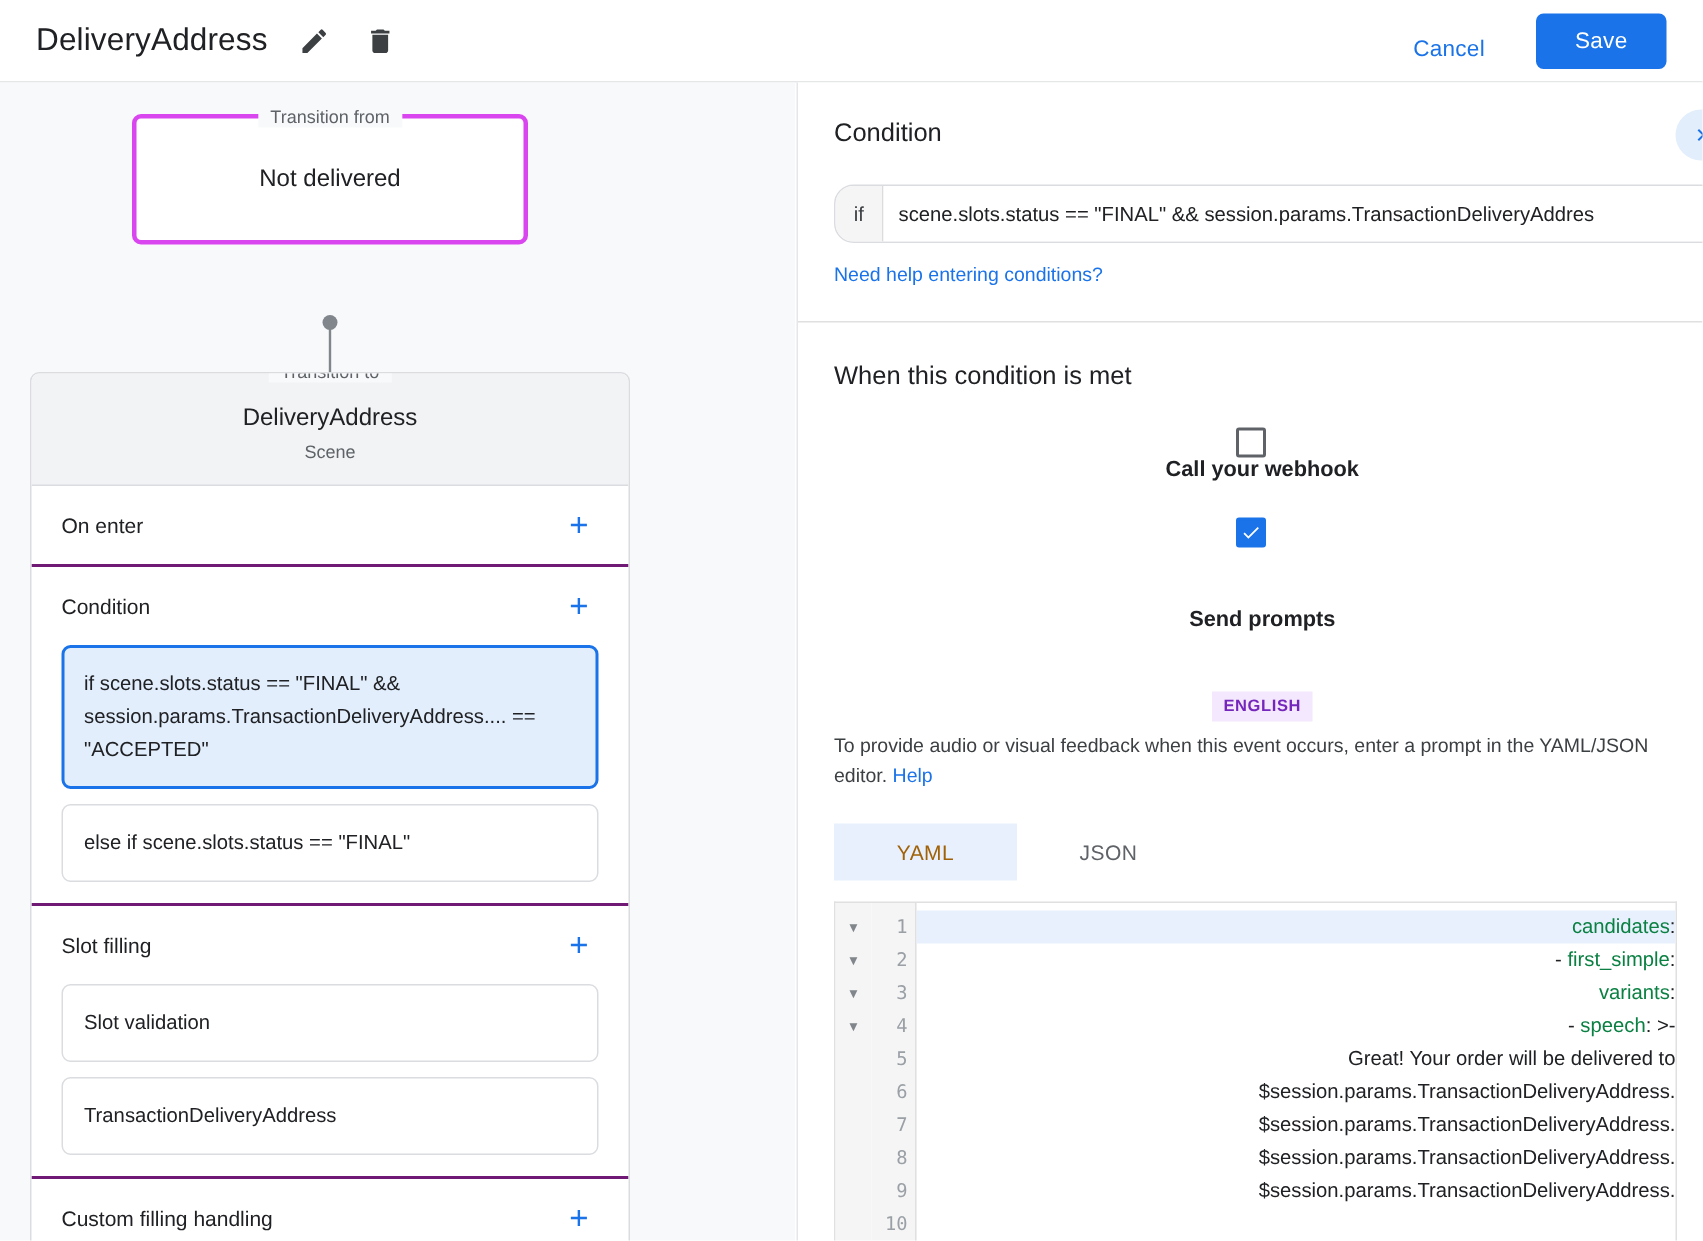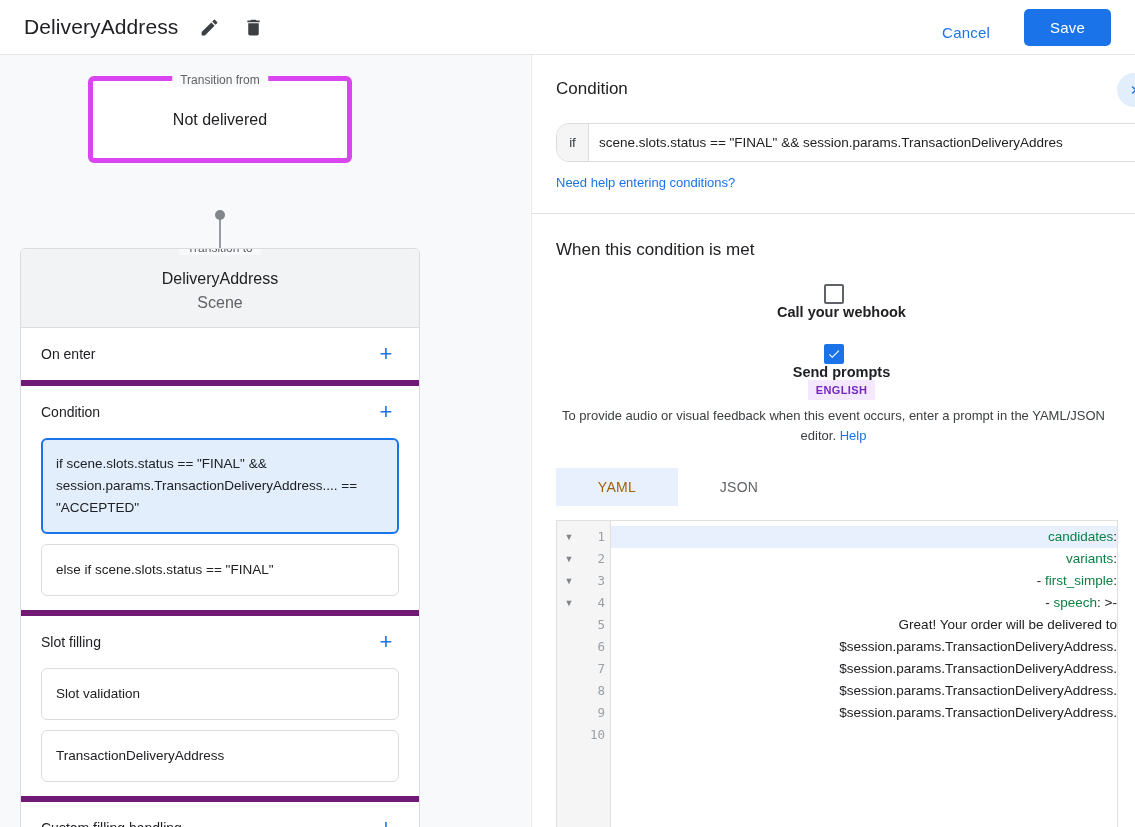--- a/index.html
+++ b/index.html
@@ -52,21 +52,21 @@
 
   
   .left-panel {
     position: absolute; top: 55px; left: 0;
     width: 530px; height: 772px;
     background: #f8f9fa;
     overflow: hidden;
   }
   .fieldset-card {
     position: relative;
-    border: 5px solid #d946ef;
+    border: 3px solid #d946ef;
     border-radius: 6px;
     background: #ffffff;
   }
   .fieldset-legend {
     position: absolute;
     top: -8px; left: 50%;
     transform: translateX(-50%);
     background: #f8f9fa;
     padding: 0 8px;
     font-size: 12px;
@@ -106,23 +106,23 @@
     color: #5f6368;
     z-index: 3;
   }
   .tt-header {
     background: #f1f3f4;
     border-bottom: 1px solid #dadce0;
     padding: 21px 12px 15px 12px;
     text-align: center;
   }
   .tt-header-title { font-size: 16px; color: #202124; }
-  .tt-header-sub { font-size: 16px; color: #5f6368; margin-top: 6px; }
-
-  .section { border-bottom: 6px solid #701a75; padding: 0 20px; }
+  .tt-header-sub { font-size: 12px; color: #5f6368; margin-top: 6px; }
+
+  .section { border-bottom: 2px solid #701a75; padding: 0 20px; }
   .section:last-child { border-bottom: none; }
   .section-head {
     display: flex; align-items: center; justify-content: space-between;
     height: 52px;
   }
   .section-title { font-size: 14px; color: #202124; }
   .plus-btn {
     width: 26px; height: 26px;
     display: flex; align-items: center; justify-content: center;
     color: #1a73e8; font-size: 22px; line-height: 1;
@@ -235,21 +235,20 @@
     letter-spacing: .4px;
     padding: 4px 8px;
   }
   .helper-text {
     font-size: 13px;
     color: #3c4043;
     line-height: 20px;
     margin-top: -8px;
     margin-bottom: 22px;
     max-width: 564px;
-    text-align: center;
   }
   .helper-text a { color: #1a73e8; text-decoration: none; cursor: pointer; }
 
   .tabs { display: flex; margin-bottom: 14px; }
   .tab {
     width: 122px; height: 38px;
     display: flex; align-items: center; justify-content: center;
     font-size: 14px; font-weight: 500;
     color: #5f6368;
     cursor: pointer;
@@ -423,21 +422,21 @@
   <div class="divider"></div>
 
   <div class="met-block">
     <div class="met-title">When this condition is met</div>
 
     <div class="check-row">
       <div class="checkbox"></div>
       <div class="check-label">Call your webhook</div>
     </div>
 
-    <div class="check-row" style="margin-bottom:14px;">
+    <div class="check-row" style="margin-bottom:14px;gap:40px;">
       <div class="checkbox checked">
         <svg width="14" height="14" viewBox="0 0 24 24">
           <path fill="#ffffff" d="M9 16.17L4.83 12l-1.42 1.41L9 19 21 7l-1.41-1.41z"></path>
         </svg>
       </div>
       <div class="check-label">Send prompts</div>
       <div class="lang-badge">ENGLISH</div>
     </div>
 
     <div class="helper-text">
@@ -469,22 +468,22 @@
           <div class="line-num">4</div>
           <div class="line-num">5</div>
           <div class="line-num">6</div>
           <div class="line-num">7</div>
           <div class="line-num">8</div>
           <div class="line-num">9</div>
           <div class="line-num">10</div>
         </div>
       <div class="code-area" id="code-area">
           <div class="code-line active"><span class="tok-plain"></span><span class="tok-key">candidates</span><span class="tok-punct">:</span></div>
+          <div class="code-line"><span class="tok-plain">  - </span><span class="tok-key">first_simple</span><span class="tok-punct">:</span></div>
           <div class="code-line"><span class="tok-plain">      </span><span class="tok-key">variants</span><span class="tok-punct">:</span></div>
-          <div class="code-line"><span class="tok-plain">  - </span><span class="tok-key">first_simple</span><span class="tok-punct">:</span></div>
           <div class="code-line"><span class="tok-plain">        - </span><span class="tok-key">speech</span><span class="tok-punct">: &gt;-</span></div>
           <div class="code-line"><span class="tok-plain">            Great! Your order will be delivered to</span></div>
           <div class="code-line"><span class="tok-plain">            $session.params.TransactionDeliveryAddress.</span></div>
           <div class="code-line"><span class="tok-plain">            $session.params.TransactionDeliveryAddress.</span></div>
           <div class="code-line"><span class="tok-plain">            $session.params.TransactionDeliveryAddress.</span></div>
           <div class="code-line"><span class="tok-plain">            $session.params.TransactionDeliveryAddress.</span></div>
           <div class="code-line"><span class="tok-plain"></span></div>
         </div>
     </div>
   </div>

